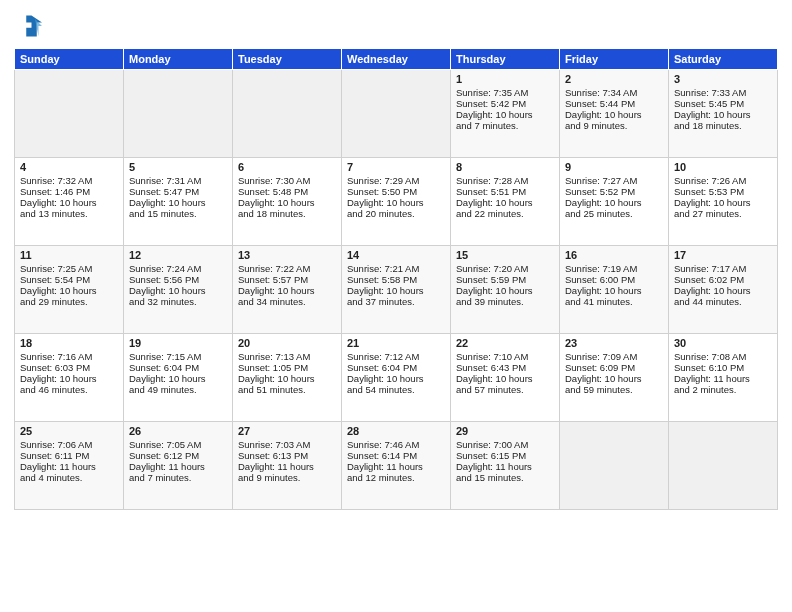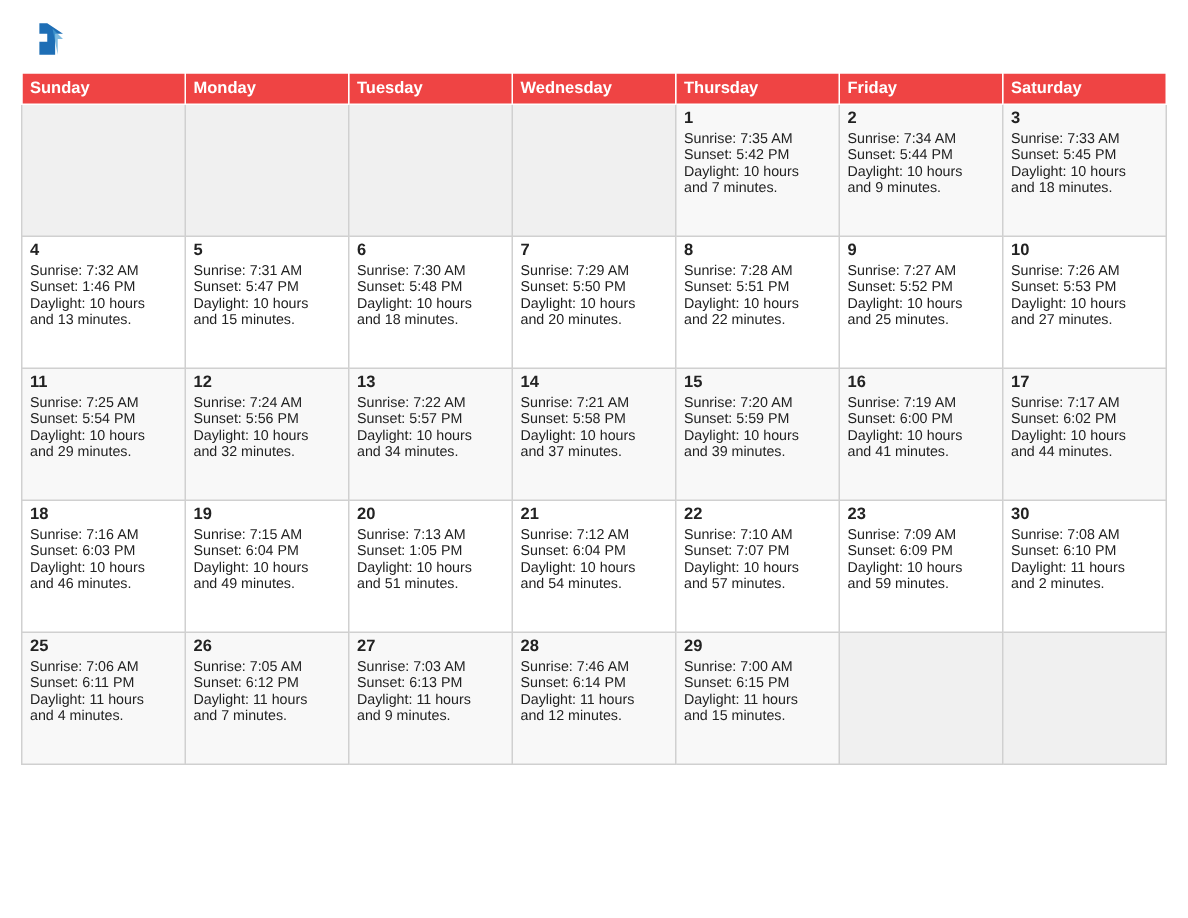--- a/index.html
+++ b/index.html
@@ -41,21 +41,21 @@
     .calendar-subtitle {
       font-size: 14px;
       color: #555;
     }
     table {
       width: 100%;
       border-collapse: collapse;
       table-layout: fixed;
     }
     thead tr th {
-      background: #ef4444;
+      background: #1d4ed8;
       color: #fff;
       font-size: 11px;
       font-weight: bold;
       padding: 4px 5px;
       border: 1px solid #fff;
       text-align: left;
     }
     tbody tr td {
       border: 1px solid #d0d0d0;
       vertical-align: top;
@@ -267,21 +267,21 @@
           <td>
             <span class="day-num">21</span>
             <div>Sunrise: 7:12 AM</div>
             <div>Sunset: 6:04 PM</div>
             <div>Daylight: 10 hours</div>
             <div>and 54 minutes.</div>
           </td>
           <td>
             <span class="day-num">22</span>
             <div>Sunrise: 7:10 AM</div>
-            <div>Sunset: 7:07 PM</div>
+            <div>Sunset: 6:43 PM</div>
             <div>Daylight: 10 hours</div>
             <div>and 57 minutes.</div>
           </td>
           <td>
             <span class="day-num">23</span>
             <div>Sunrise: 7:09 AM</div>
             <div>Sunset: 6:09 PM</div>
             <div>Daylight: 10 hours</div>
             <div>and 59 minutes.</div>
           </td>

